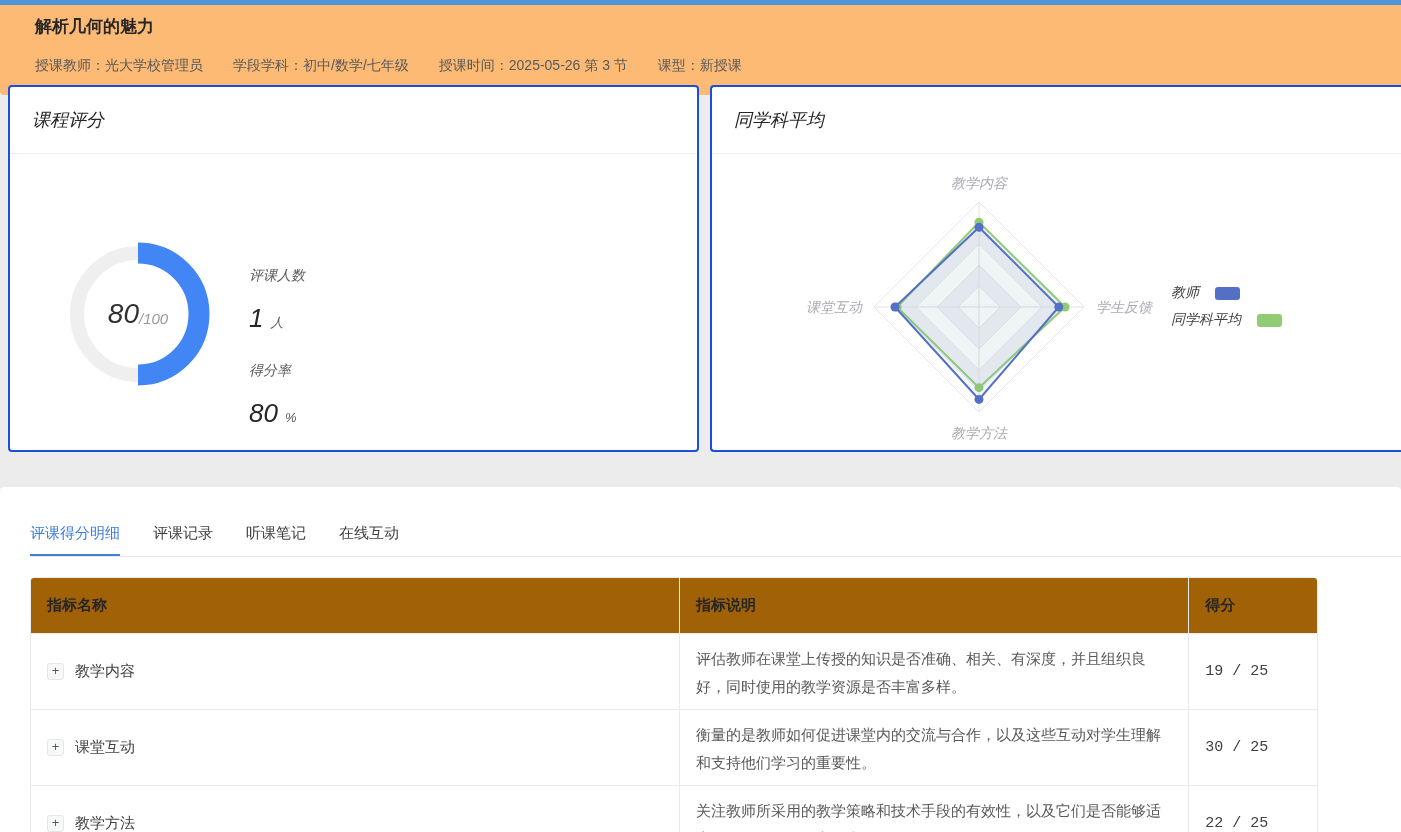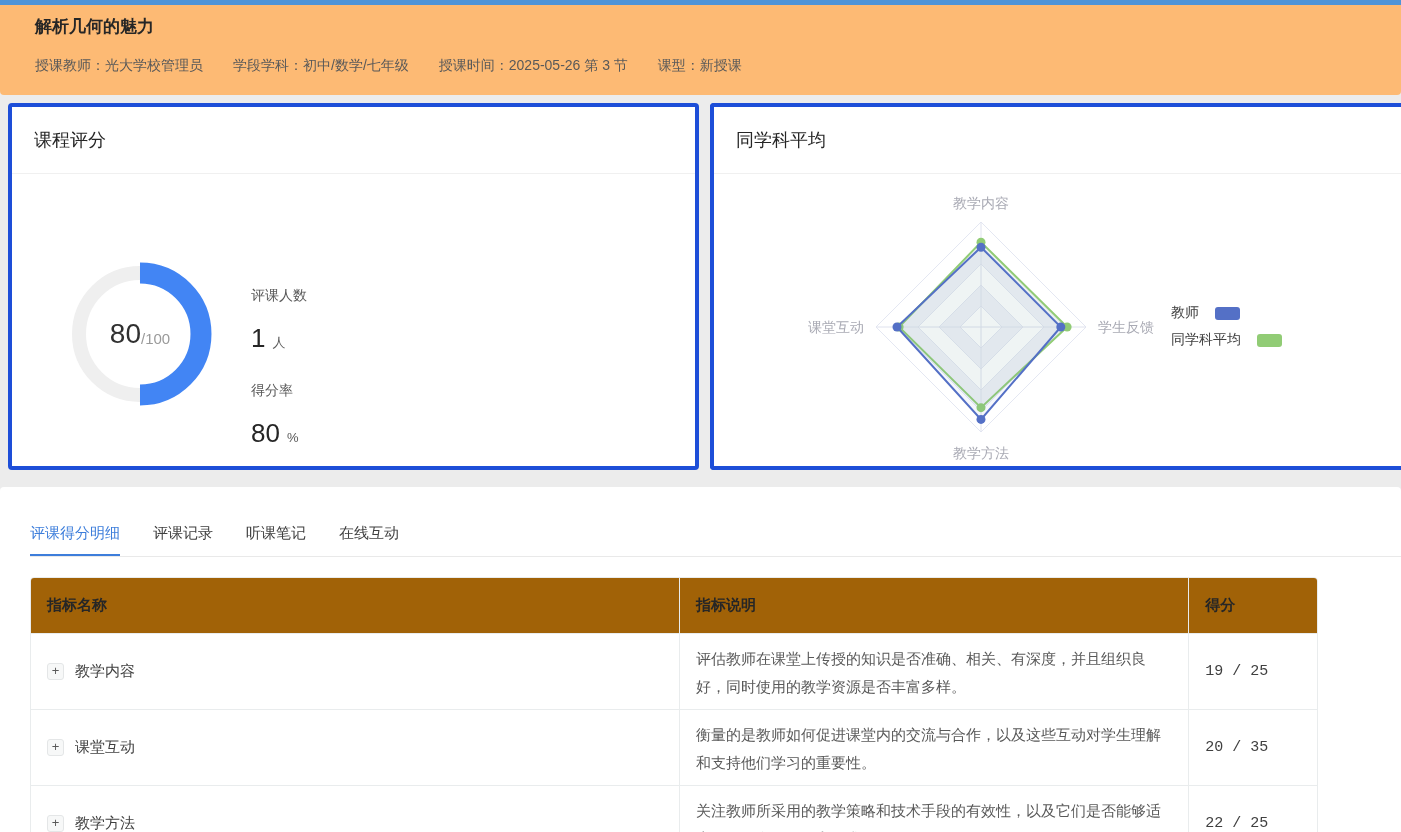--- a/index.html
+++ b/index.html
@@ -14,22 +14,22 @@
 
   .header-section {
     position:absolute; left:0; top:5px; width:100%; height:90px;
     background:#fdba74; border-radius:0 0 4px 4px;
   }
   .page-title { position:absolute; left:35px; top:10px; font-size:17px; font-weight:bold; color:#262626; }
   .meta-row { position:absolute; left:35px; top:52px; display:flex; gap:30px; font-size:14px; color:#595959; }
   .meta-item { white-space:nowrap; }
 
   .card {
-    position:absolute; top:103px; height:367px; background:#fff;
-    border:4px solid #1d4ed8; border-radius:4px;
+    position:absolute; top:85px; height:367px; background:#fff;
+    border:2px solid #1d4ed8; border-radius:4px;font-style:italic;
   }
   .card-left { left:8px; width:691px; }
   .card-right { left:710px; width:691px; border-right:none; border-radius:4px 0 0 4px; }
   .card-header {
     height:67px; border-bottom:1px solid #f0f0f0; display:flex; align-items:center;
     padding-left:22px; font-size:18px; color:#262626;
   }
 
   .gauge-wrap { position:absolute; left:46px; top:145px; width:164px; height:164px; }
   .gauge-center {
@@ -189,21 +189,21 @@
     </div>
     <div class="t-cell t-col2">评估教师在课堂上传授的知识是否准确、相关、有深度，并且组织良好，同时使用的教学资源是否丰富多样。</div>
     <div class="t-cell t-col3">19 / 25</div>
   </div>
         <div class="t-row t-body-row">
     <div class="t-cell t-col1">
       <span class="expand-box">+</span>
       <span class="row-name">课堂互动</span>
     </div>
     <div class="t-cell t-col2">衡量的是教师如何促进课堂内的交流与合作，以及这些互动对学生理解和支持他们学习的重要性。</div>
-    <div class="t-cell t-col3">20 / 35</div>
+    <div class="t-cell t-col3">30 / 25</div>
   </div>
         <div class="t-row t-body-row">
     <div class="t-cell t-col1">
       <span class="expand-box">+</span>
       <span class="row-name">教学方法</span>
     </div>
     <div class="t-cell t-col2">关注教师所采用的教学策略和技术手段的有效性，以及它们是否能够适应不同的学习风格和需求。</div>
     <div class="t-cell t-col3">22 / 25</div>
   </div>
       </div>

